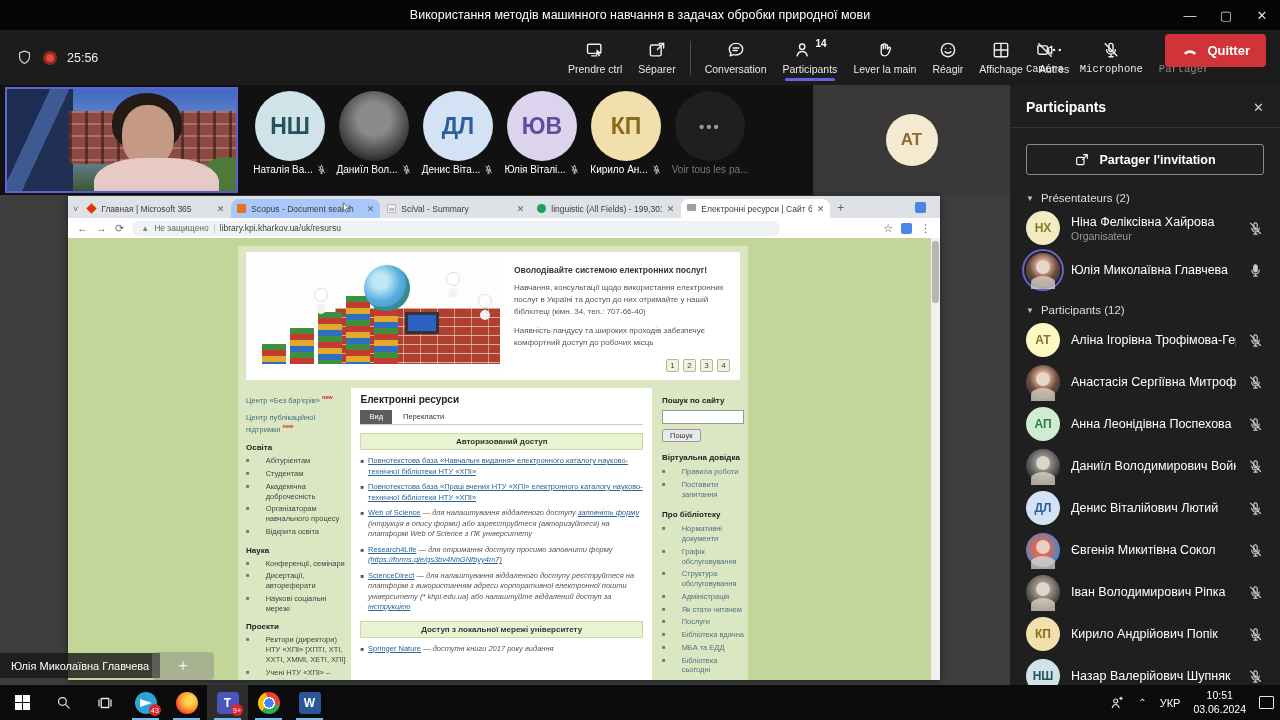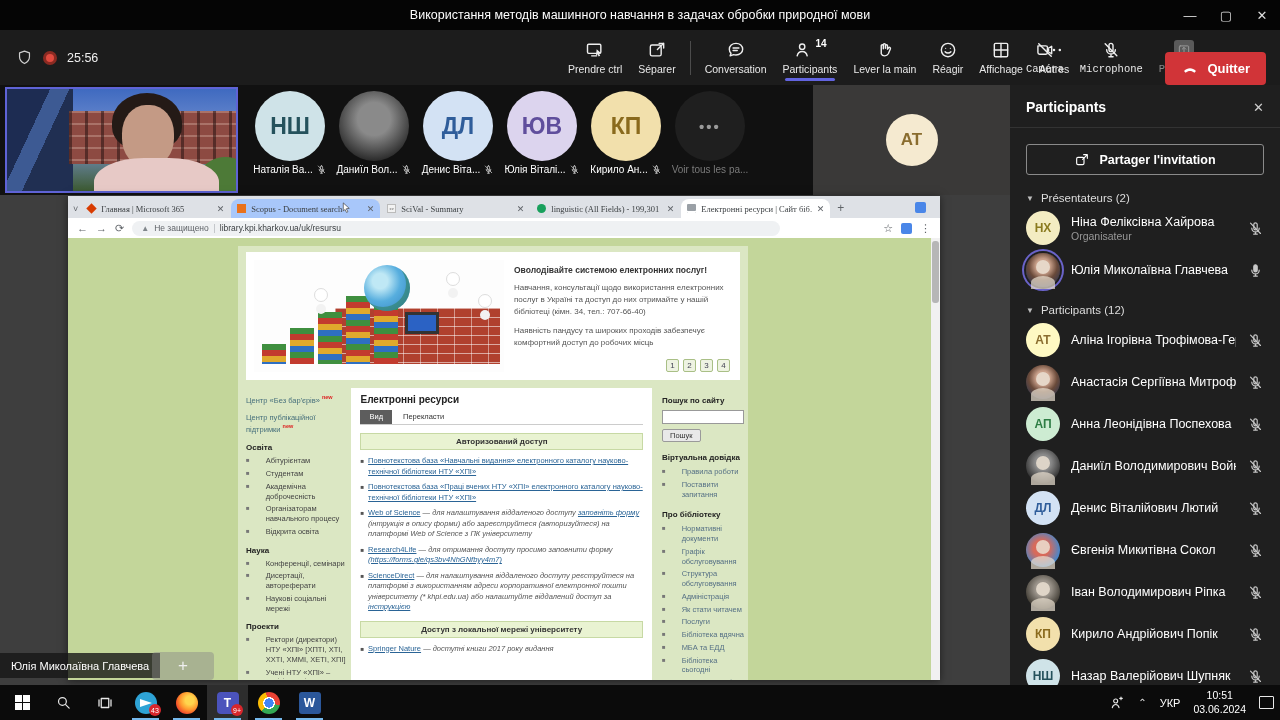--- a/index.html
+++ b/index.html
@@ -29,21 +29,21 @@
   .tool-btn .icon-row { display:flex; align-items:flex-start; gap:2px; }
   .tool-badge { font-size:10px; font-weight:bold; color:#fff; margin-top:-2px; }
   .tool-btn.active::after { content:""; position:absolute; left:10px; right:10px; bottom:-2px; height:3px;
                             background:#6264e0; border-radius:2px; }
   .tool-divider { width:1px; height:34px; background:#4c4c4c; margin:0 6px; }
   .tool-devices { position:absolute; left:1018px; top:0; height:55px; display:flex; align-items:center;font-family:Liberation Mono, monospace; }
   .tool-btn.disabled { color:#8a8a8a; }
   .tool-btn.disabled .ic { color:#9a9a9a; }
   .share-box { width:20px; height:20px; background:#5a5a5a; border-radius:3px; display:flex; align-items:center; justify-content:center; }
   .share-box .ic { width:14px; height:14px; color:#bdbdbd; }
-  .quit-btn { position:absolute; right:14px; top:22px; height:33px; background:#d13438; border-radius:4px;
+  .quit-btn { position:absolute; right:14px; top:4px; height:33px; background:#d13438; border-radius:4px;
               color:#fff; display:flex; align-items:center; gap:8px; padding:0 16px; font-size:13px; font-weight:bold; }
   .quit-btn .ic { width:18px; height:18px; }
 
   
   .stage { position:absolute; left:0; top:85px; width:1010px; height:600px; background:#3e3e3e; }
   .strip { position:absolute; left:0; top:0; width:1010px; height:110px; background:#111; }
   .webcam { position:absolute; left:5px; top:2px; width:233px; height:106px; border:2px solid #5f63d6;
             overflow:hidden; background:linear-gradient(180deg,#3f6ac0 0%,#7c97d3 52%,#3c5a31 100%); }
   .wc-glass { position:absolute; left:0; top:0; width:29%; height:100%;
               background:linear-gradient(115deg,#1d2c52 0 38%,#3d5a93 38% 55%,#202f52 55% 100%); }
@@ -71,21 +71,21 @@
   .presenter-label { position:absolute; left:0; bottom:7px; height:25px; background:rgba(22,22,22,.8); color:#fff;
                      font-size:11px; display:flex; align-items:center; padding:0 11px; }
   .zoom-plus { position:absolute; left:152px; bottom:5px; width:62px; height:28px; background:rgba(135,135,135,.45);
                border-radius:4px; color:#eee; font-size:17px; display:flex; align-items:center; justify-content:center; }
 
   
   .browser { position:absolute; left:68px; top:1px; width:872px; height:484px; background:#fff; box-shadow:0 1px 8px rgba(0,0,0,.5); }
   .tabstrip { position:relative; height:22px; background:#dee1e6; display:flex; align-items:flex-end; padding-left:4px; }
   .tab-chevron { color:#5f6368; font-size:9px; margin:0 3px 4px 1px; }
   .tab { width:149px; height:19px; margin-right:1px; border-radius:8px 8px 0 0; display:flex; align-items:center;
-         padding:0 6px; gap:5px; font-size:8.5px; color:#3c4043; background:#dee1e6; position:relative;font-family:Liberation Serif, serif; }
+         padding:0 6px; gap:5px; font-size:8.5px; color:#3c4043; background:#dee1e6; position:relative; }
   .tab.hl { background:#a8c7fa; }
   .tab.active { background:#fff; }
   .tab-title { flex:1; white-space:nowrap; overflow:hidden; }
   .tab-x { font-size:9px; color:#5f6368; }
   .fav { width:9px; height:9px; flex:none; display:flex; align-items:center; justify-content:center; }
   .fv-m365 { background:#d83b01; transform:rotate(45deg) scale(.82); }
   .fv-scopus { background:#e9711c; }
   .fv-scival { background:#f2f2f2; border:1px solid #bbb; color:#666; font-size:5px; }
   .fv-wos { background:#18a05c; border-radius:50%; }
   .fv-page { background:#9aa0a6; border-radius:1px; box-shadow:inset 0 -2px 0 #fff, inset 0 -4px 0 #9aa0a6; }

